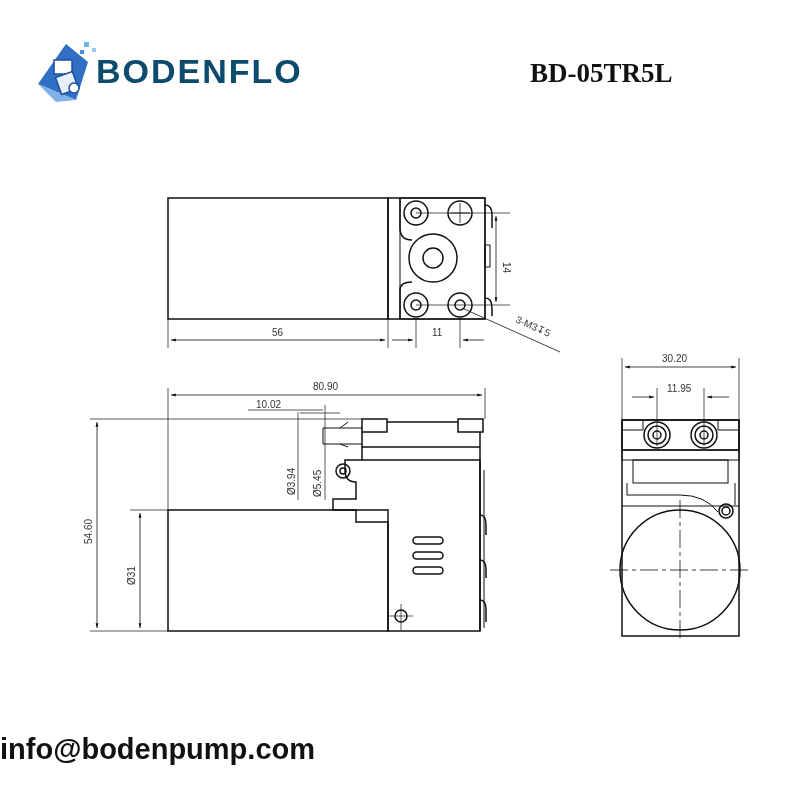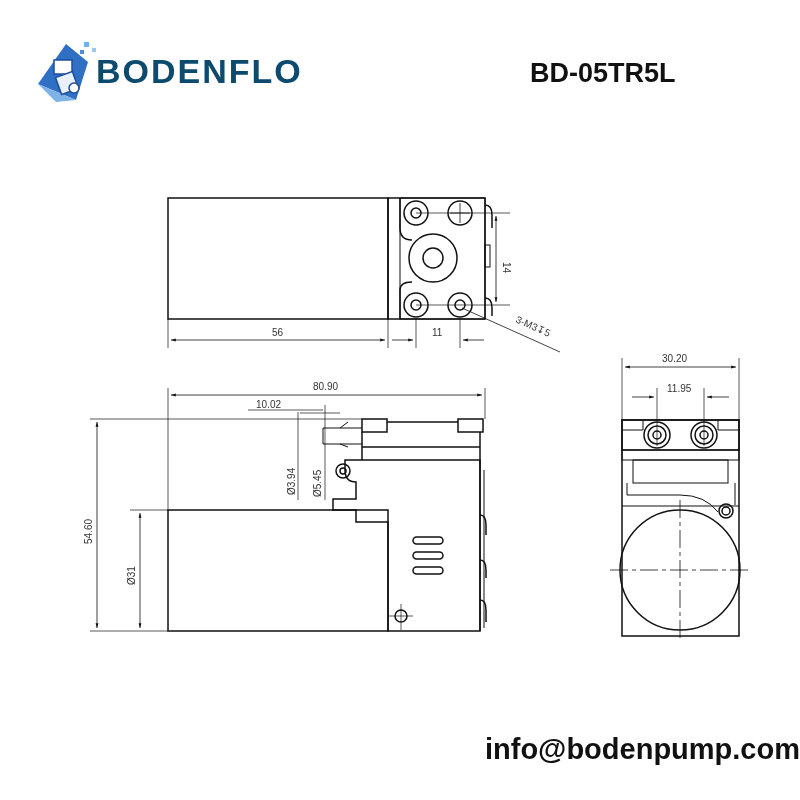--- a/index.html
+++ b/index.html
@@ -1,20 +1,20 @@
 <!DOCTYPE html>
 <html><head>
 <meta charset="utf-8">
 <style>
   html, body { margin:0; padding:0; background:#ffffff; }
   body { width:800px; height:800px; position:relative; overflow:hidden; font-family:"Liberation Sans", sans-serif; }
   .logo { position:absolute; left:36px; top:36px; width:280px; height:70px; }
   .brand { position:absolute; left:96px; top:52px; font-family:"Liberation Sans", sans-serif; font-weight:bold; font-size:34px; letter-spacing:2px; color:#0c4a6e; }
-  .model { position:absolute; left:530px; top:58px; font-family:Liberation Sans, sans-serif; font-weight:bold; font-size:27px; color:#111; }
-  .email { position:absolute; left:0; width:800px; top:733px; text-align:right; font-family:"Liberation Sans", sans-serif; font-weight:bold; font-size:29px; color:#111; }
+  .model { position:absolute; left:530px; top:58px; font-family:Liberation Serif, serif; font-weight:bold; font-size:27px; color:#111; }
+  .email { position:absolute; left:0; width:800px; top:733px; text-align:left; font-family:"Liberation Sans", sans-serif; font-weight:bold; font-size:29px; color:#111; }
   svg.drawing { position:absolute; left:0; top:0; }
   .dim { font-family:"Liberation Sans", sans-serif; font-size:10px; fill:#333; }
 </style>
 </head>
 <body>
 
 <div class="logo">
   <svg width="70" height="70" viewBox="0 0 70 70">
     <polygon points="2,48 30,8 52,26 40,64" fill="#2f6fc4"></polygon>
     <polygon points="2,48 40,64 20,66" fill="#7fb3e8"></polygon>

